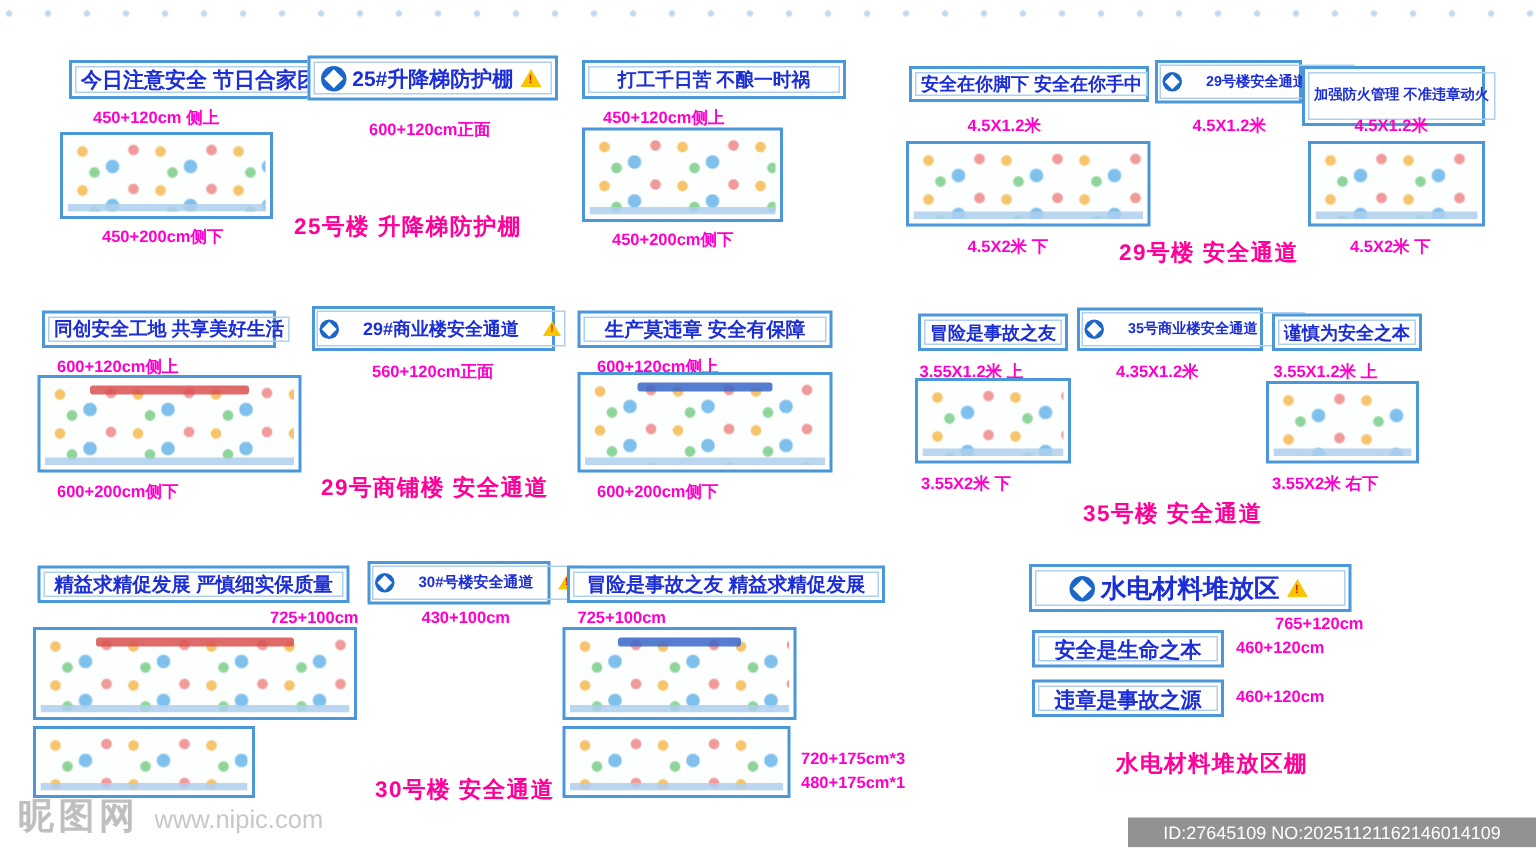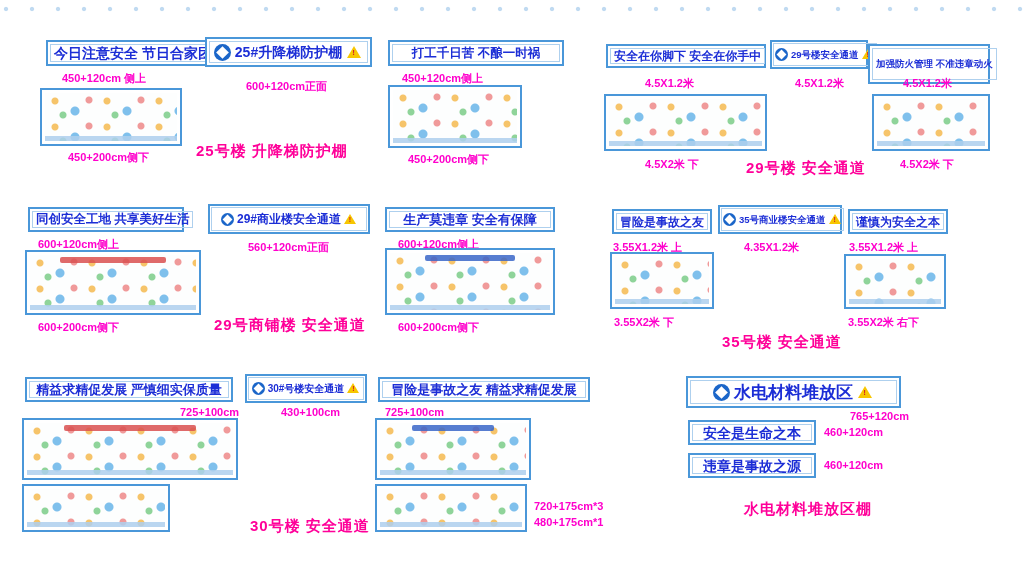--- a/index.html
+++ b/index.html
@@ -7,21 +7,21 @@
   .top-decor{position:absolute;left:0;top:3px;width:100%;height:12px;
     background:radial-gradient(circle at 6px 6px,#b9d6ef 0 1.6px,transparent 2.6px) 0 0/26px 12px repeat-x;opacity:.9;}
   .banner{position:absolute;background:#fff;border:2px solid #4a97d9;box-sizing:border-box;display:flex;}
   .b-in{flex:1;margin:2px;border:1px solid #aed0ee;display:flex;align-items:center;justify-content:center;gap:4px;padding:0 3px;}
   .b-text{color:#1c2ed6;font-weight:700;white-space:nowrap;line-height:1;}
   .logo-ic{width:17px;height:17px;border-radius:50%;background:#1b66c9;position:relative;flex:none;}
   .logo-ic::after{content:"";position:absolute;inset:4px;background:#fff;transform:rotate(45deg);}
   .warn-ic{width:17px;height:14px;position:relative;flex:none;}
   .warn-ic::before{content:"";position:absolute;left:1px;top:1px;border-left:7px solid transparent;border-right:7px solid transparent;border-bottom:12px solid #f7c600;}
   .warn-ic::after{content:"!";position:absolute;left:0;right:2px;top:3px;font-size:8px;font-weight:700;color:#d42222;text-align:center;}
-  .banner.sm .b-in{margin:1px;padding:0 1px;gap:3px;}
+  .banner.sm .b-in{margin:1px;padding:0 1px;gap:16px;}
   .sm .logo-ic{width:13px;height:13px;}
   .sm .logo-ic::after{inset:3px;}
   .sm .warn-ic{width:13px;height:11px;}
   .sm .warn-ic::before{left:0;top:0;border-left:6px solid transparent;border-right:6px solid transparent;border-bottom:10px solid #f7c600;}
   .sm .warn-ic::after{font-size:7px;top:2px;right:1px;}
   .size-label{position:absolute;color:#ff00cc;font-size:11px;font-weight:700;white-space:nowrap;}
   .group-label{position:absolute;color:#ff0099;font-size:15px;font-weight:700;white-space:nowrap;letter-spacing:1px;}
   .panel{position:absolute;background:#fff;border:2px solid #4a97d9;box-sizing:border-box;}
   .mosaic{position:absolute;inset:3px;overflow:hidden;background:
     radial-gradient(circle at 10px 8px,#f6c46a 0 3px,transparent 4px) 0 0/52px 26px repeat,
@@ -254,13 +254,20 @@
     <div class="banner" style="left:688px;top:453px;width:128px;height:25px">
       <div class="b-in">
           <span class="b-text" style="font-size:14px">违章是事故之源</span>
         </div>
     </div>
     <div class="size-label" style="left:824px;top:459px">460+120cm</div>
 
     <div class="group-label" style="left:744px;top:500px">水电材料堆放区棚</div>
   </div>
 
+  <div class="watermark">
+    <span class="wm-brand">昵图网</span>
+    <span class="wm-url">www.nipic.com</span>
+  </div>
+  <div class="id-bar">
+    <span>ID:27645109 NO:20251121162146014109</span>
+  </div>
 </div>
 
 </body></html>

